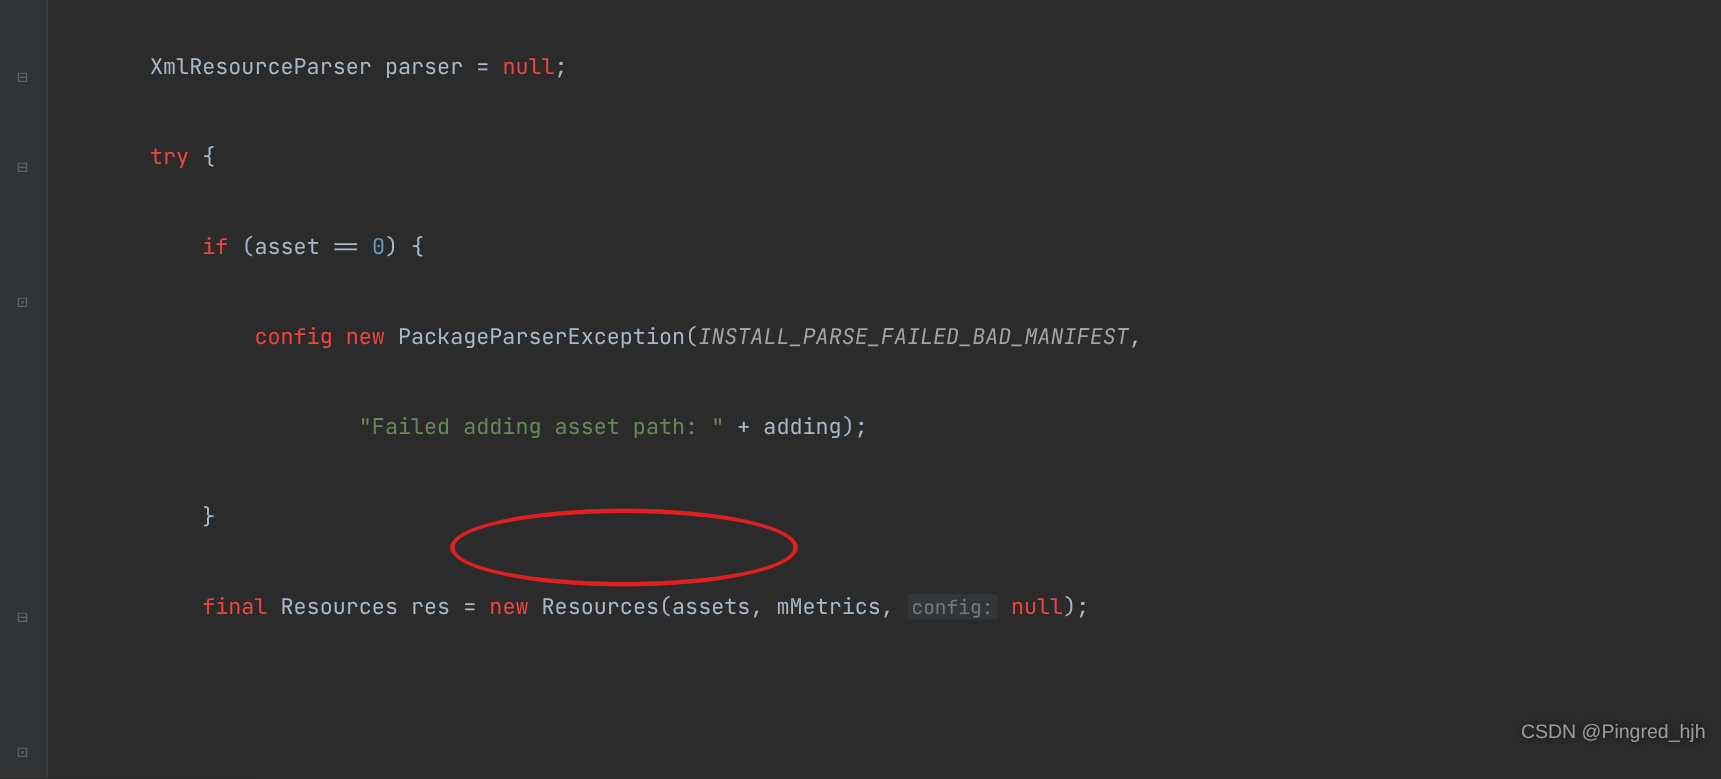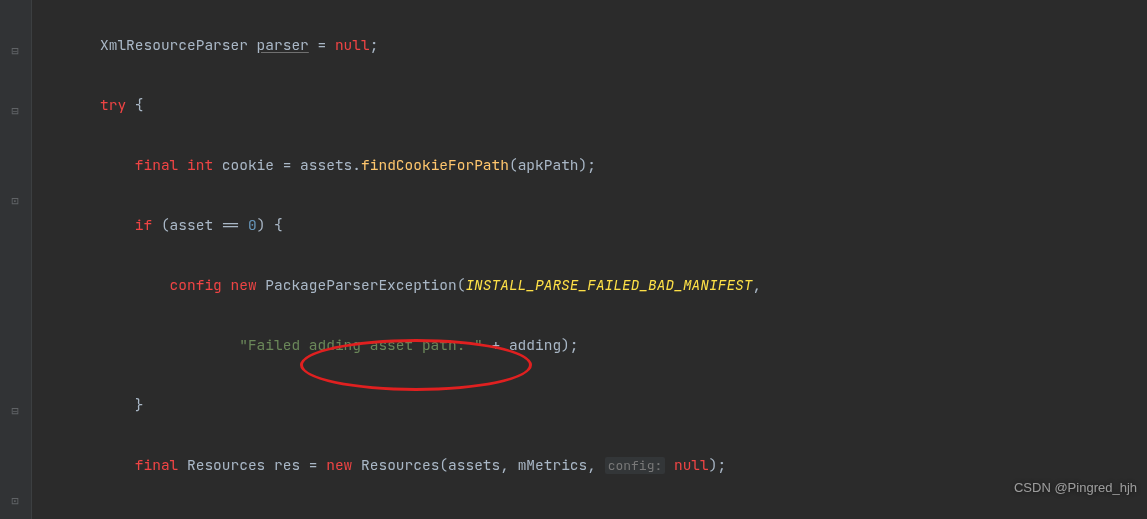--- a/index.html
+++ b/index.html
@@ -38,23 +38,23 @@
     right: 0;
     padding-left: 68px;
     padding-top: 0;
     white-space: pre;
   }
   .line { display: block; height: 30px; line-height: 30px; }
   .kw { color: #ef4444; }
   .num { color: #6897bb; }
   .str { color: #6a8759; }
   .fn { color: #ffc66d; }
-  .const { color: #fde047; font-style: italic; text-align: center; }
+  .const { color: #a3a3a3; font-style: italic; text-align: center; }
   .param-hint { color: #787878; background: #333638; padding: 0 3px; border-radius: 2px; font-size: 13px; }
-  .underlined { text-decoration: underline; text-decoration-color: #707070; text-underline-offset: 2px; }
+  .underlined { text-decoration-color: #707070; text-underline-offset: 2px; }
   .ellipse {
     position: absolute;
     border: 3px solid #e02020;
     border-radius: 50%;
     pointer-events: none;
   }
   .watermark {
     position: absolute;
     right: 10px;
     bottom: 16px;
@@ -71,21 +71,20 @@
   <span class="gutter-icon" style="top:36px;">⊟</span>
   <span class="gutter-icon" style="top:96px;">⊟</span>
   <span class="gutter-icon" style="top:186px;">⊡</span>
   <span class="gutter-icon" style="top:396px;">⊟</span>
   <span class="gutter-icon" style="top:486px;">⊡</span>
 </div>
 
 <div class="code-area">
 <span class="line"><span>XmlResourceParser </span><span class="underlined">parser</span><span> = </span><span class="kw">null</span><span>;</span></span>
 <span class="line"><span class="kw">try</span><span> {</span></span>
-<span class="line">    <span class="kw">final int</span><span> cookie = assets.</span><span class="fn">findCookieForPath</span><span>(apkPath);</span></span>
 <span class="line">    <span class="kw">if</span><span> (asset == </span><span class="num">0</span><span>) {</span></span>
 <span class="line">        <span class="kw">config new</span><span> PackageParserException(</span><span class="const">INSTALL_PARSE_FAILED_BAD_MANIFEST</span><span>,</span></span>
 <span class="line">                <span class="str">"Failed adding asset path: "</span><span> + adding);</span></span>
 <span class="line">    <span>}</span></span>
 <span class="line">    <span class="kw">final</span><span> Resources res = </span><span class="kw">new</span><span> Resources(assets, mMetrics, </span><span class="param-hint">config:</span><span class="kw"> null</span><span>);</span></span>
 
 
 
 
 

